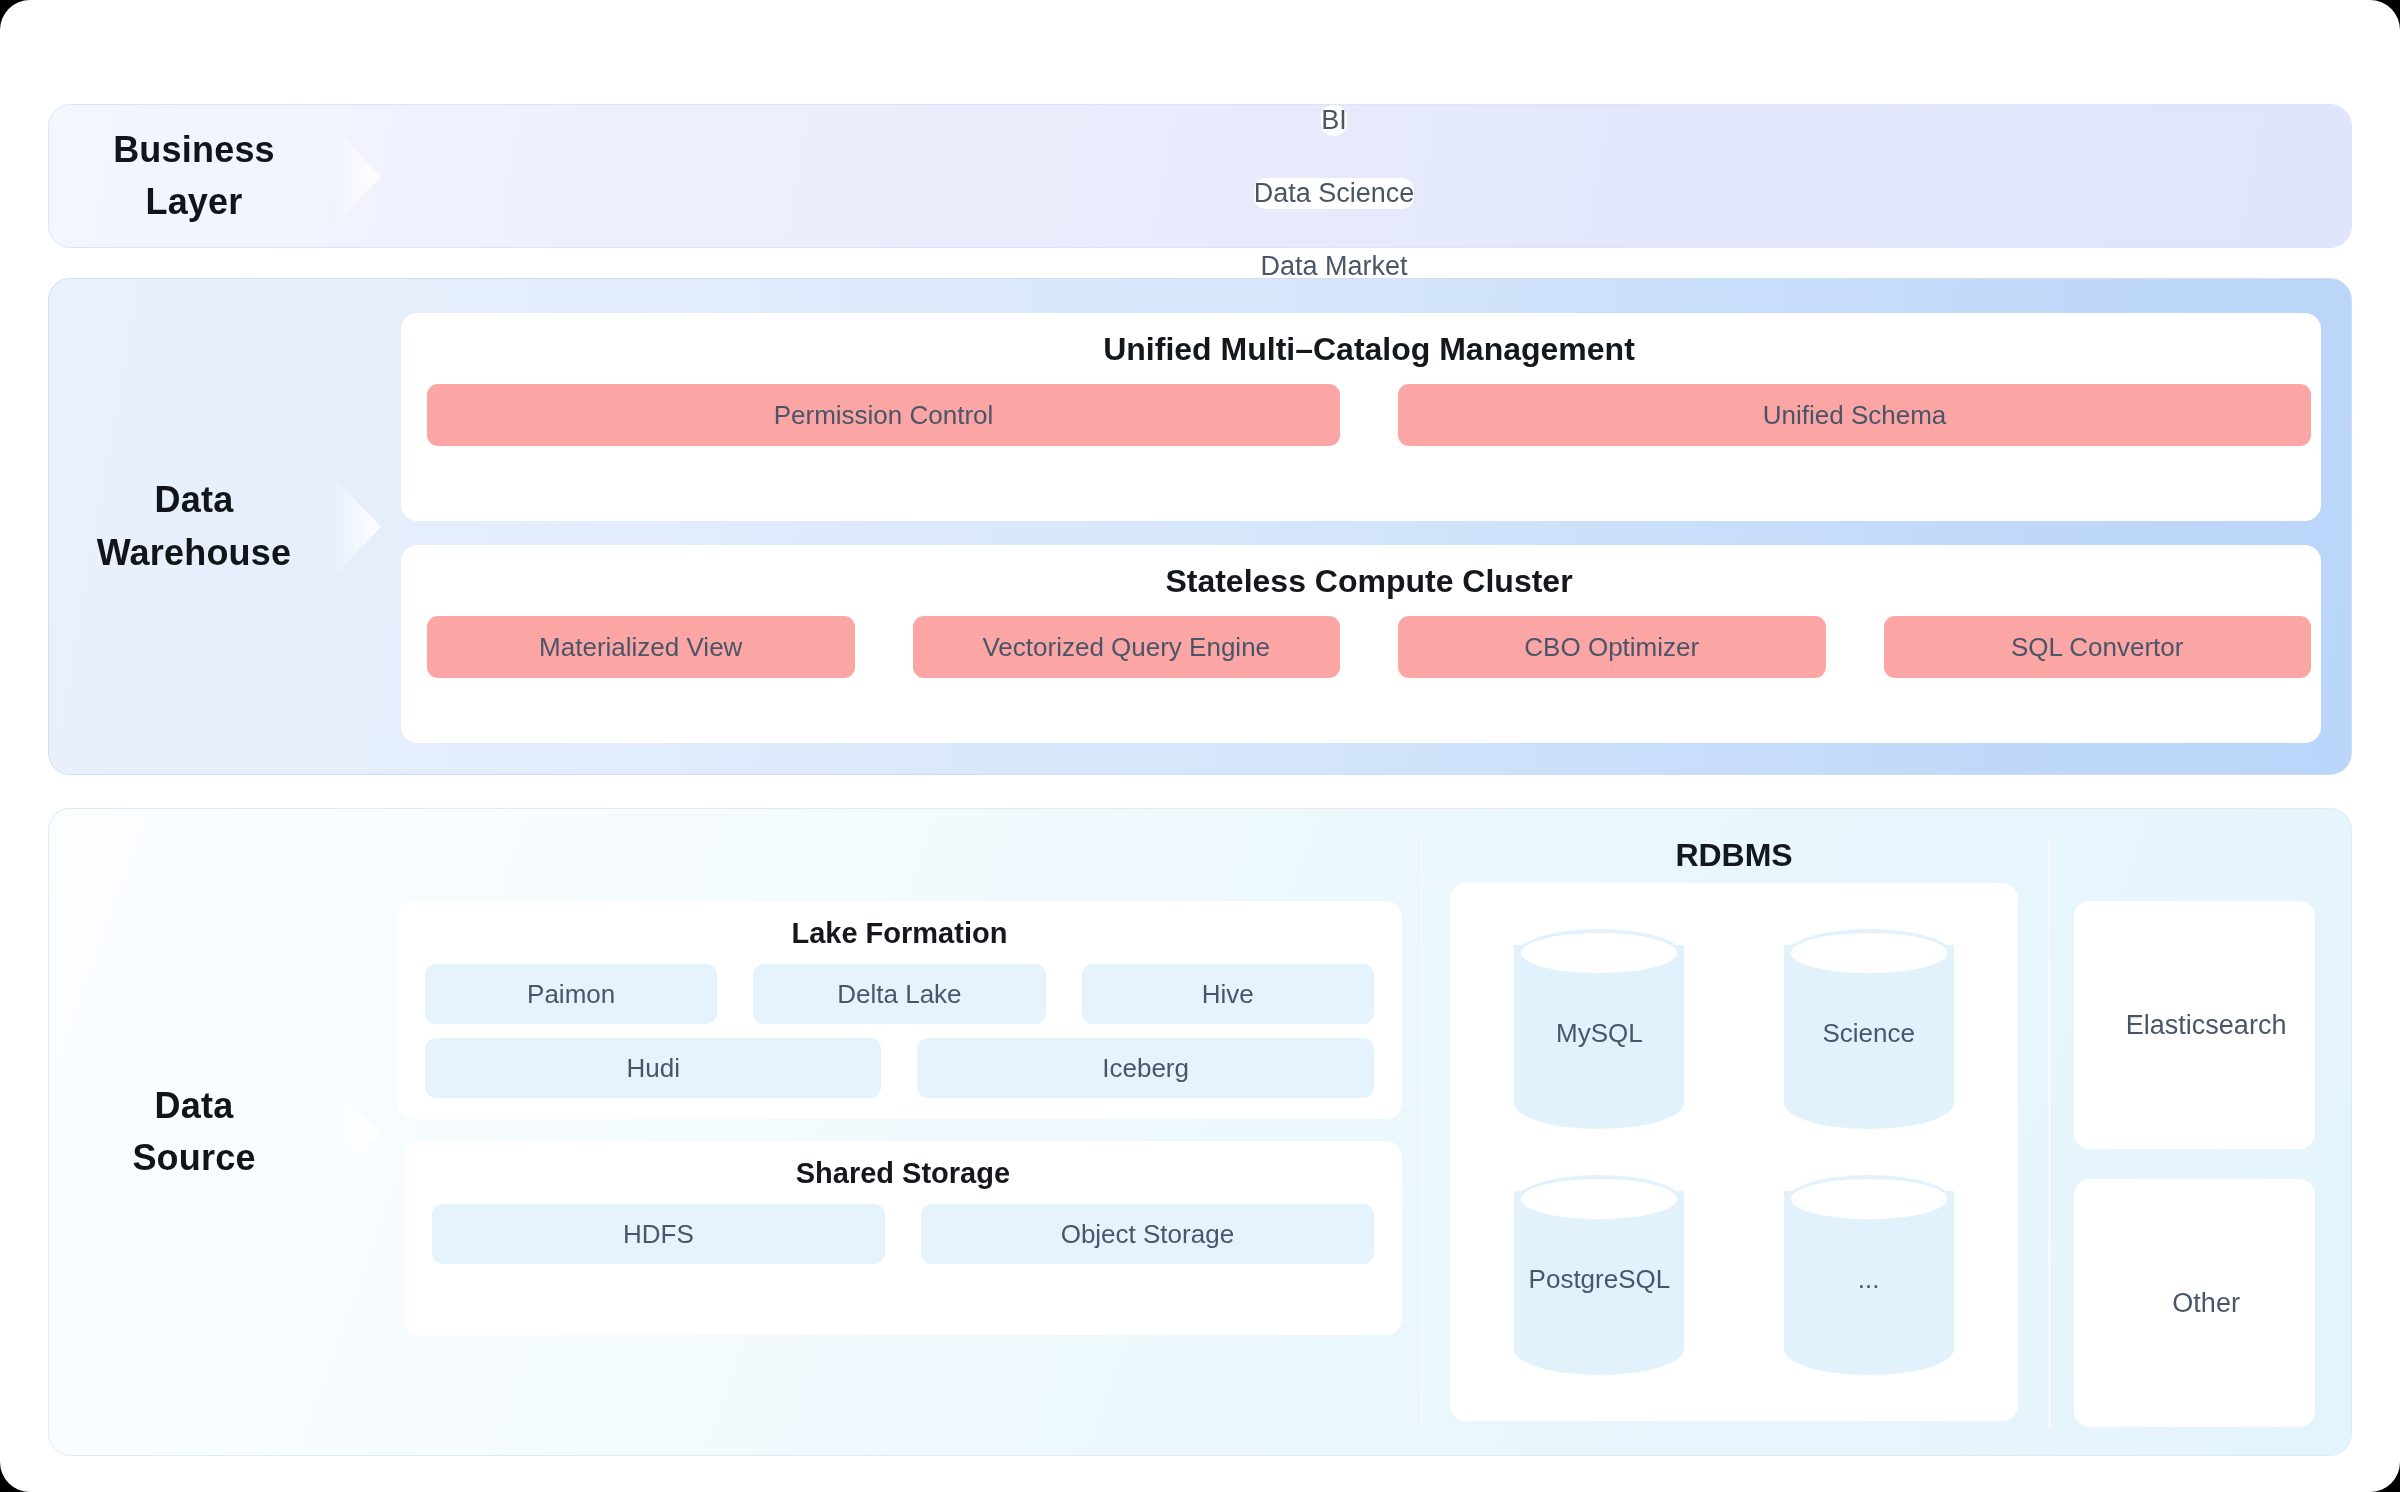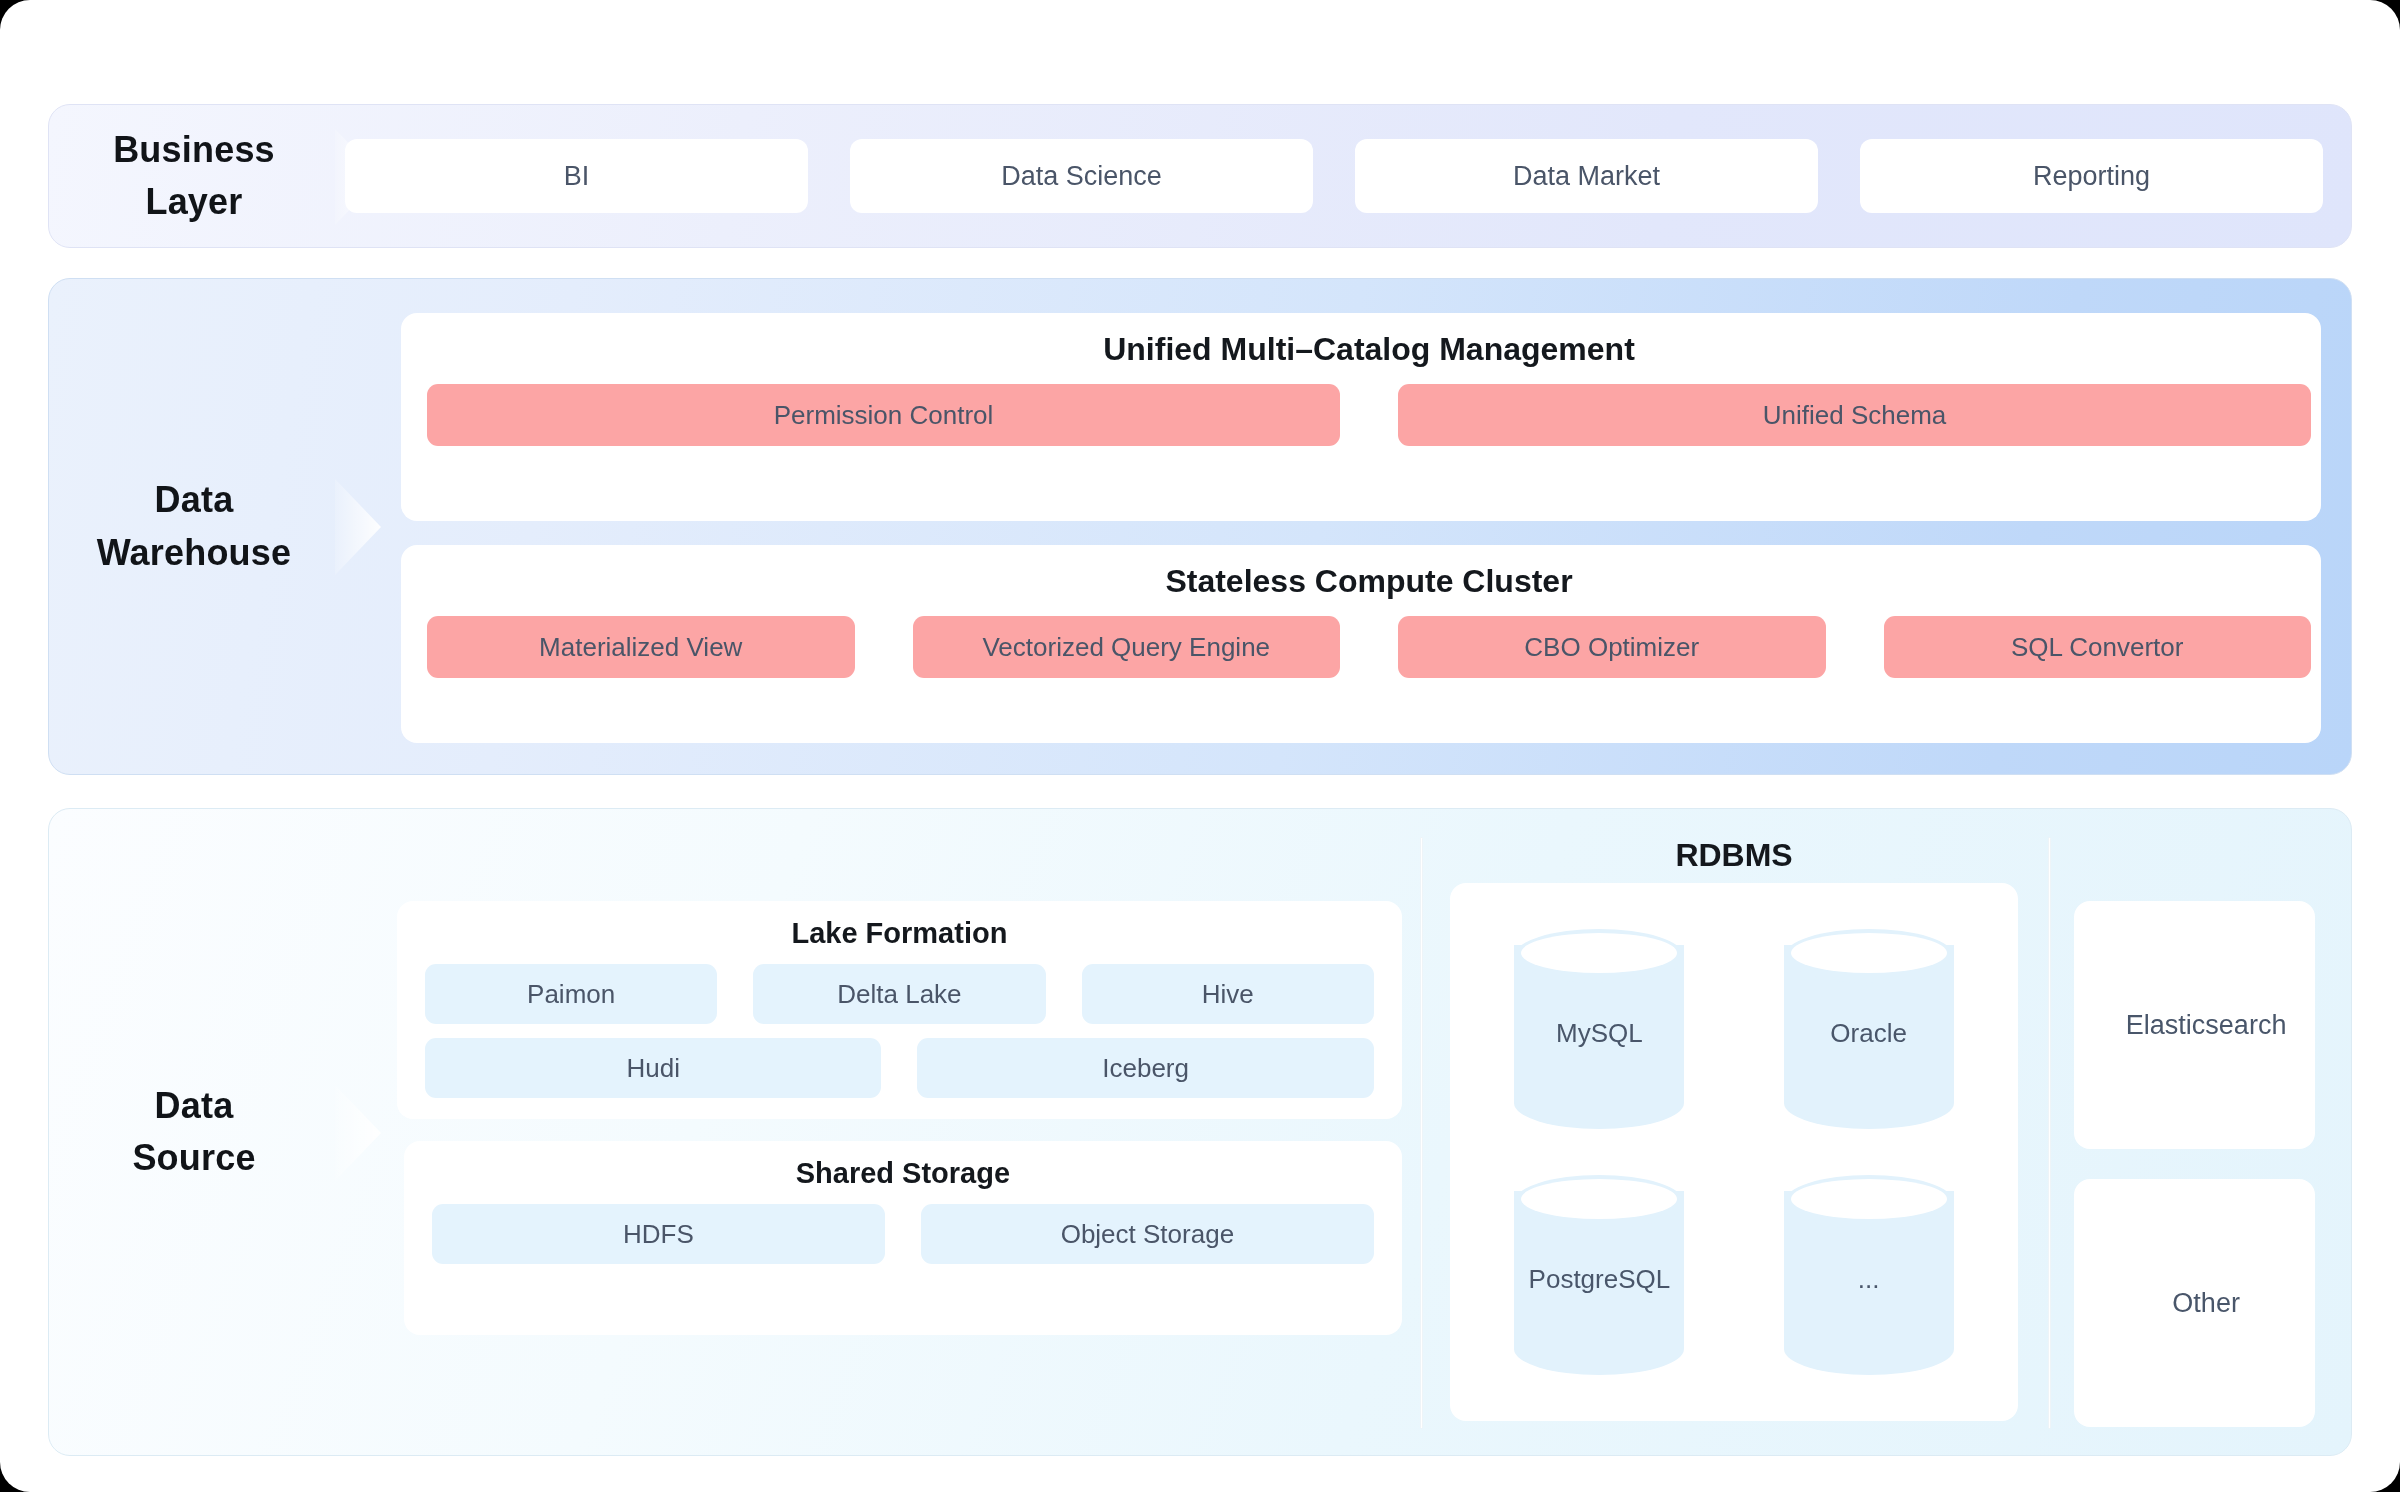--- a/index.html
+++ b/index.html
@@ -66,20 +66,21 @@
   }
   #business-cards {
     position: absolute;
     left: 296px;
     top: 0;
     right: 28px;
     height: 100%;
     display: flex;
     align-items: center;
     gap: 42px;
+    flex-direction: column;
   }
   .biz-card {
     flex: 1;
     height: 74px;
     background: #ffffff;
     border-radius: 12px;
     display: flex;
     align-items: center;
     justify-content: center;
     font-size: 27px;
@@ -436,21 +437,21 @@
             <div class="cyl-top">
               <div class="cyl-top-inner"></div>
             </div>
             <span class="cyl-label">MySQL</span>
           </div>
           <div class="cyl">
             <div class="cyl-body"></div>
             <div class="cyl-top">
               <div class="cyl-top-inner"></div>
             </div>
-            <span class="cyl-label">Oracle</span>
+            <span class="cyl-label">Science</span>
           </div>
           <div class="cyl">
             <div class="cyl-body"></div>
             <div class="cyl-top">
               <div class="cyl-top-inner"></div>
             </div>
             <span class="cyl-label">PostgreSQL</span>
           </div>
           <div class="cyl">
             <div class="cyl-body"></div>

